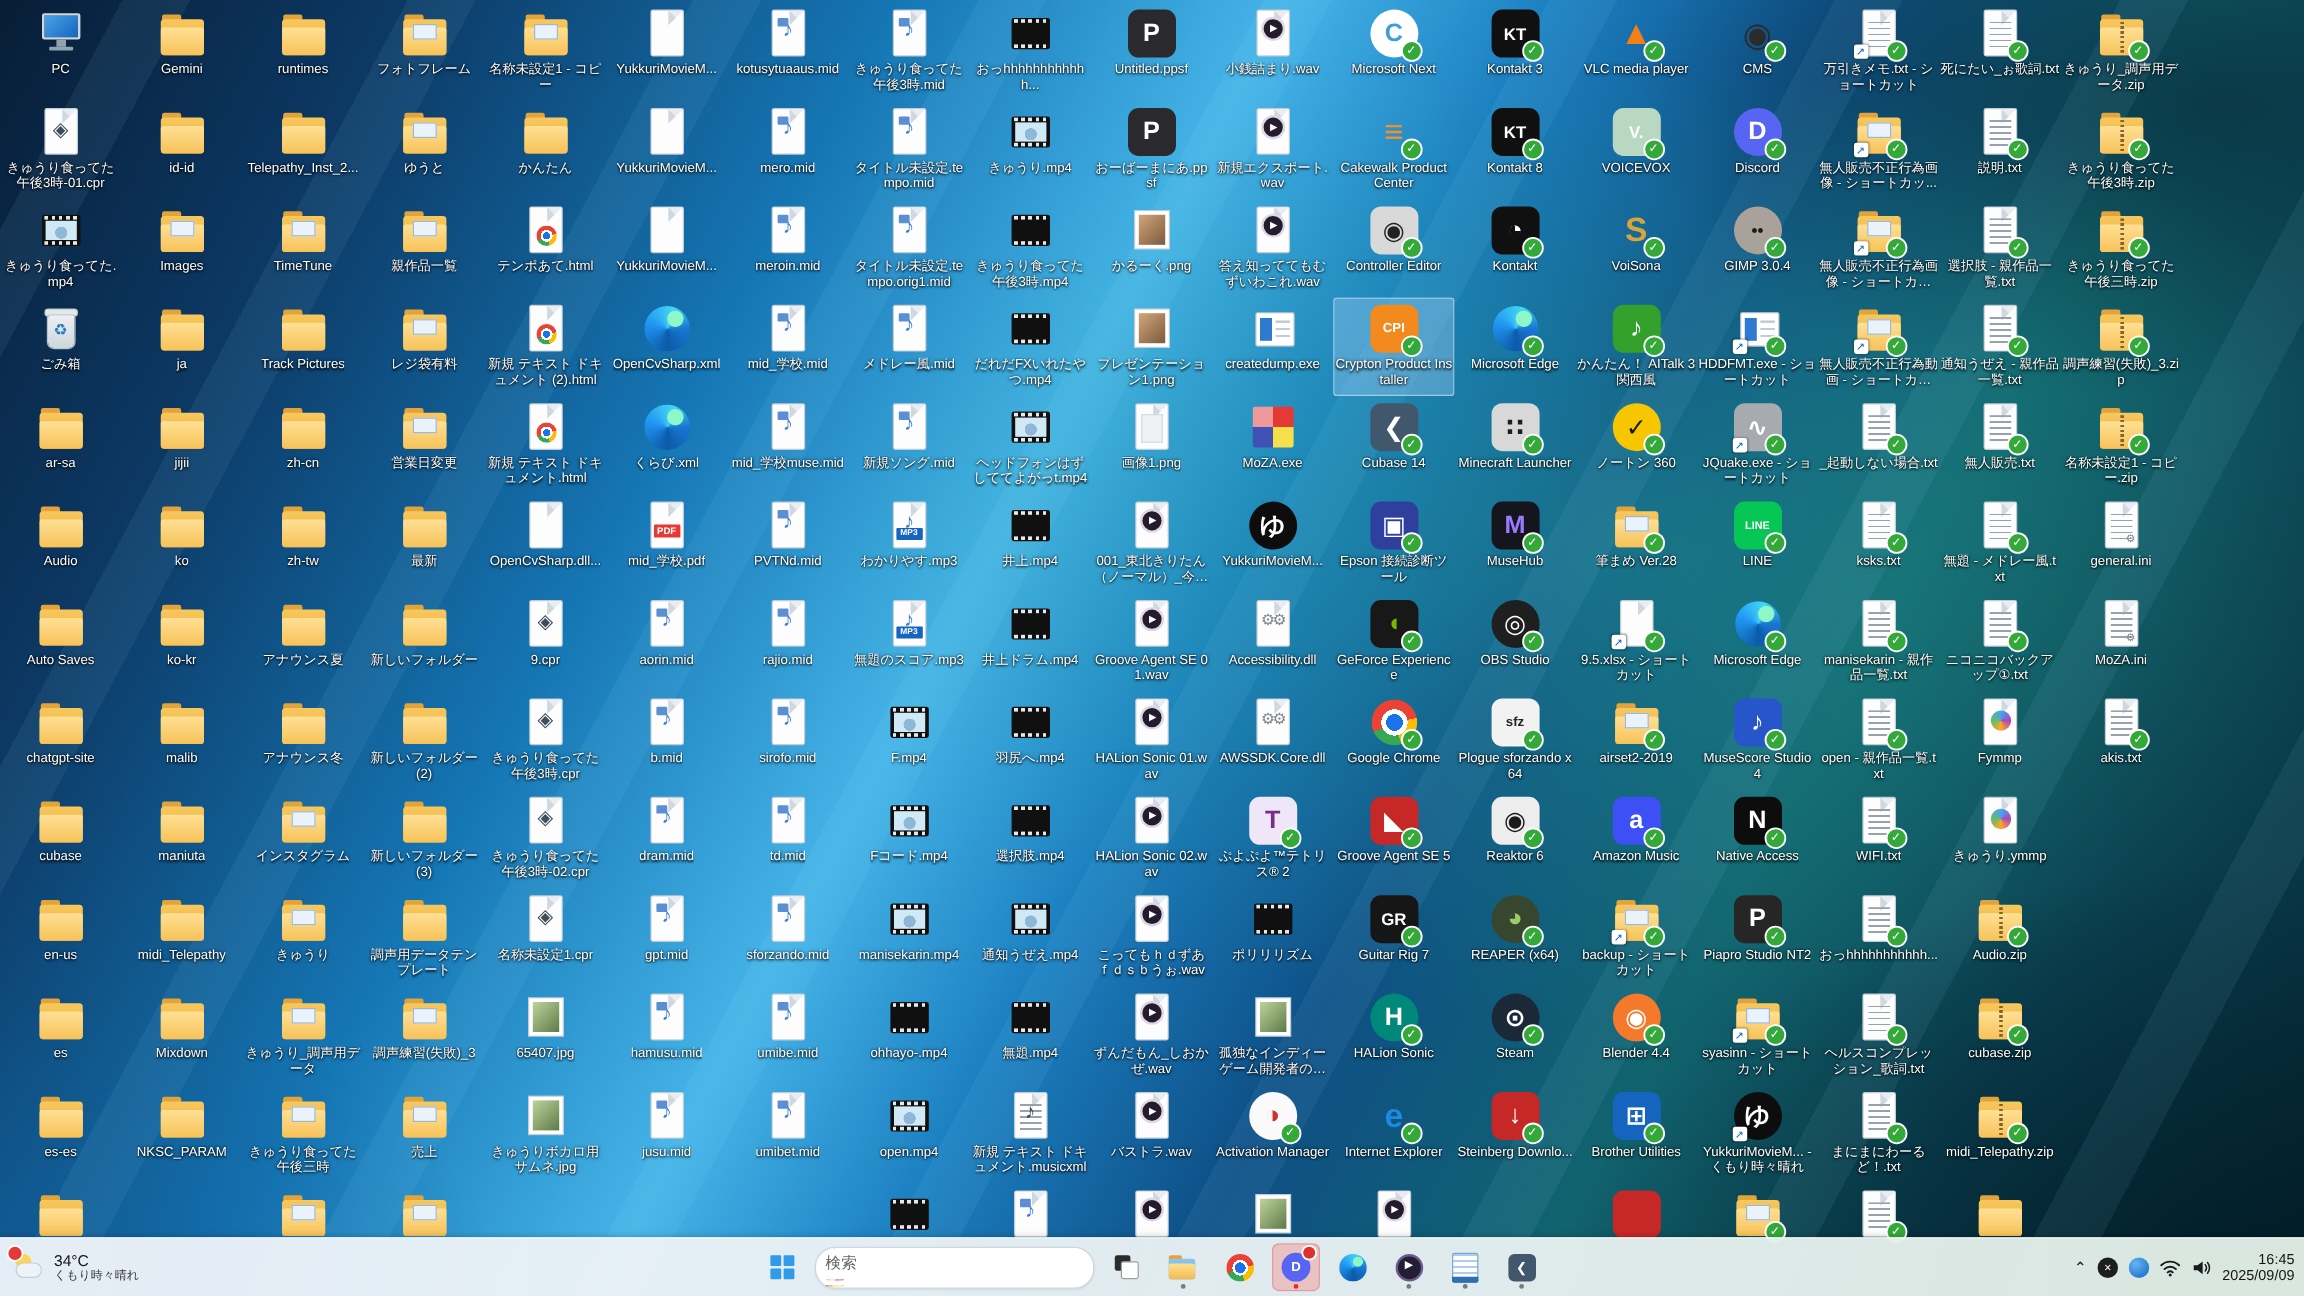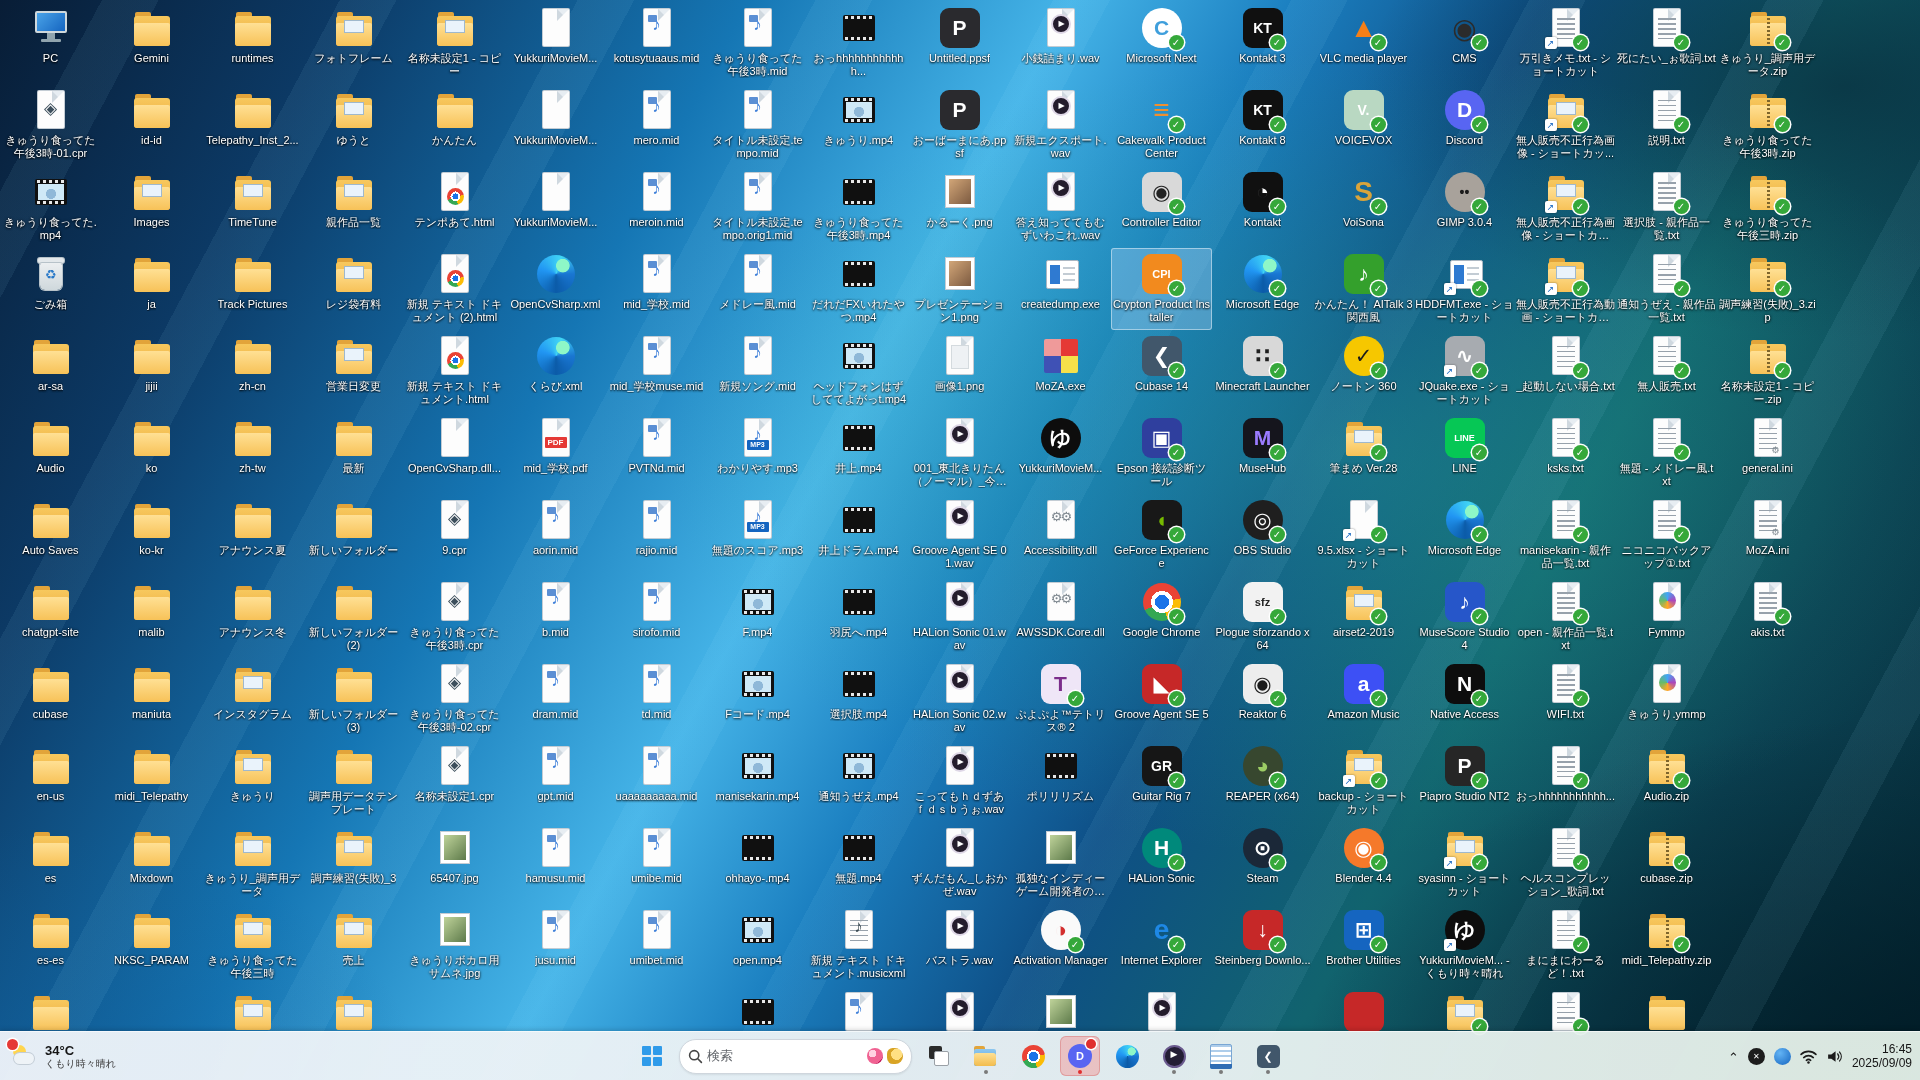--- a/index.html
+++ b/index.html
@@ -90,32 +90,32 @@
   
   #taskbar{position:fixed;left:0;right:0;bottom:0;height:48px;z-index:10;
     background:linear-gradient(90deg,rgba(238,243,249,.96),rgba(233,241,243,.96) 55%,rgba(226,239,231,.96));
     border-top:1px solid rgba(255,255,255,.6);box-shadow:0 -1px 5px rgba(0,0,0,.18);
     display:flex;align-items:center;}
   .tb-left{position:absolute;left:10px;display:flex;align-items:center;gap:7px;height:100%;}
   .wxi{position:relative;width:28px;height:28px;}
   .wxsun{position:absolute;left:3px;top:3px;width:13px;height:13px;border-radius:50%;background:#ffd54f;}
   .wxcloud{position:absolute;left:4px;top:11px;width:20px;height:11px;border-radius:8px;background:#eef3f7;box-shadow:0 0 0 1px #c3cdd6;}
   .wxbadge{position:absolute;left:-3px;top:-3px;width:11px;height:11px;border-radius:50%;background:#e53935;box-shadow:0 0 0 1.5px #fff;}
-  .wx-temp{font-size:13px;font-weight:bold;color:#151515;line-height:15px;}
+  .wx-temp{font-size:13px;font-weight:normal;color:#151515;line-height:15px;}
   .wx-cond{font-size:10px;color:#3c3c3c;line-height:12px;}
   .tb-center{margin:0 auto;display:flex;align-items:center;gap:7px;}
   .tbbtn{position:relative;width:40px;height:40px;border-radius:6px;display:flex;align-items:center;justify-content:center;}
   .tbbtn.active{background:rgba(238,166,166,.6);box-shadow:inset 0 0 0 1px rgba(215,120,120,.5);}
   .rundot{position:absolute;bottom:2px;left:50%;margin-left:-2px;width:4px;height:4px;border-radius:2px;background:#7a7a7a;}
   .rundot.red{background:#e02f2f;}
   .badge-red{position:absolute;right:4px;top:3px;width:10px;height:10px;border-radius:50%;background:#e02f2f;box-shadow:0 0 0 1.5px #fff;}
   .winlogo{display:grid;grid-template-columns:9px 9px;grid-template-rows:9px 9px;gap:2px;}
   .winlogo i{background:#2f9bea;border-radius:1px;}
-  .searchpill{display:flex;align-items:center;gap:4px;width:215px;height:33px;border-radius:17px;
-    background:#fff;border:1px solid #cfd6dd;box-shadow:0 1px 2px rgba(0,0,0,.08);padding:0 8px;}
+  .searchpill{display:flex;gap:4px;width:215px;height:33px;border-radius:17px;
+    background:#fff;border:1px solid #cfd6dd;box-shadow:0 1px 2px rgba(0,0,0,.08);padding:0 8px;flex-direction:column;}
   .searchtext{flex:1;font-size:13px;color:#5f6368;}
   .blob{width:16px;height:16px;border-radius:50%;}
   .blob.flower{background:radial-gradient(circle at 35% 35%,#ffd1e0 0 25%,#f06292 26% 70%,#c2185b 71%);}
   .blob.leaf{background:radial-gradient(circle at 60% 40%,#ffe082 0 40%,#d9a425 41% 80%,#9c7a1c 81%);border-radius:40% 60% 55% 45%;}
   .tvsq{position:relative;width:20px;height:20px;}
   .tvsq .b1{position:absolute;left:0;top:0;width:13px;height:13px;background:#2b2b2b;border-radius:2px;}
   .tvsq .b2{position:absolute;right:0;bottom:0;width:13px;height:13px;background:#fff;border:1px solid #9aa0a6;border-radius:2px;}
   .miniexp{position:relative;width:24px;height:20px;}
   .miniexp .t{position:absolute;left:0;top:0;width:11px;height:6px;background:#e2a43a;border-radius:2px 2px 0 0;}
   .miniexp .b{position:absolute;left:0;right:2px;top:3px;bottom:0;background:linear-gradient(#8ec7f0,#5ba4d8);border-radius:2px;}
@@ -1513,21 +1513,21 @@
         <div class="noteg">♪</div>
       </div>
       <div class="lbl">gpt.mid</div>
     </div>
     <div class="cell">
       <div class="ib">
         <div class="docb"></div>
         <div class="midistrip"></div>
         <div class="noteg">♪</div>
       </div>
-      <div class="lbl">uaaaaaaaaa.mid</div>
+      <div class="lbl">sforzando.mid</div>
     </div>
     <div class="cell">
       <div class="ib">
         <div class="filmb">
           <div class="filmthumb"></div>
         </div>
       </div>
       <div class="lbl">manisekarin.mp4</div>
     </div>
     <div class="cell">

